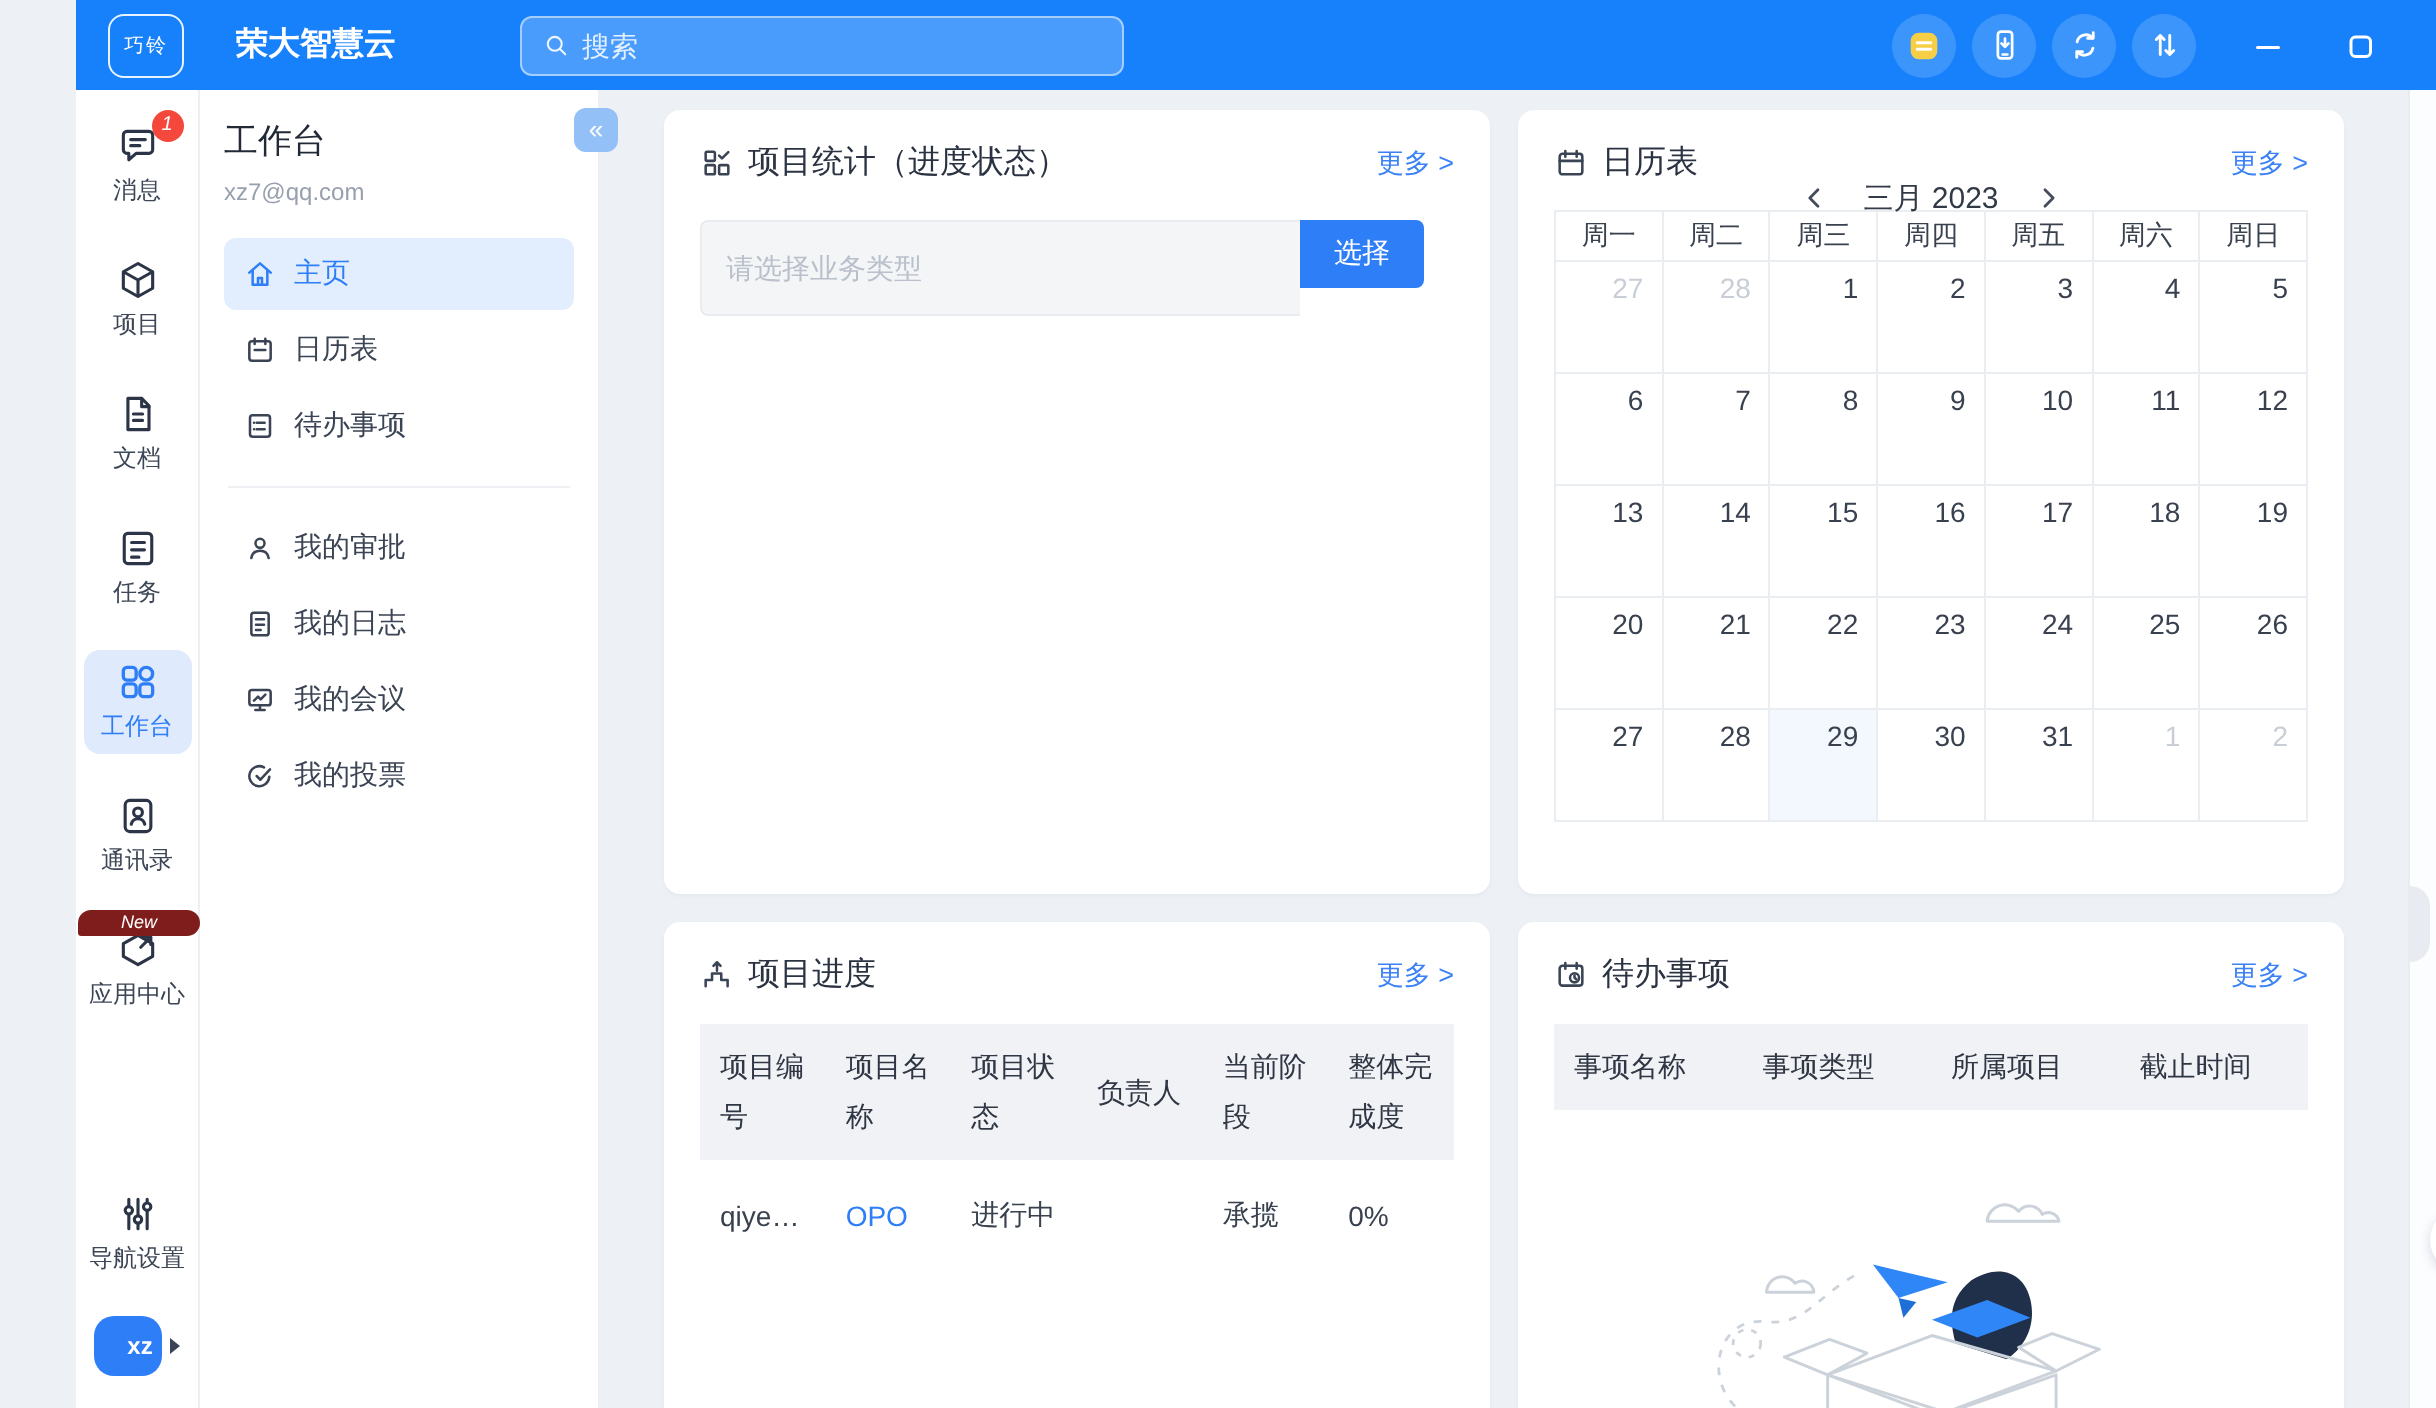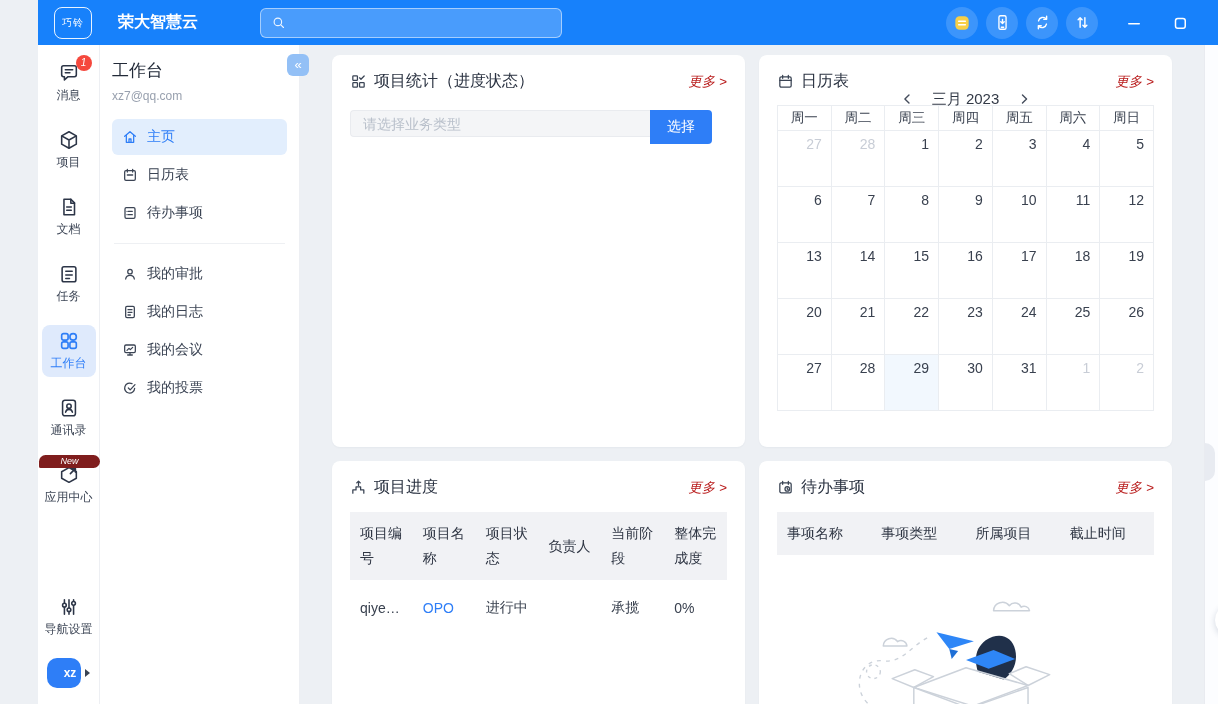--- a/index.html
+++ b/index.html
@@ -68,25 +68,25 @@
   .ws-divider { height:1px; background:#eef0f3; margin:12px 2px; }
 
   
   .main { flex:1; background:#edf0f4; display:grid; grid-template-columns:1fr 1fr;
     grid-template-rows:392px 392px; gap:14px; padding:10px 32px; overflow:hidden; min-width:0; }
   .card { background:#fff; border-radius:8px; padding:16px 18px; overflow:hidden;
     box-shadow:0 1px 2px rgba(20,40,80,.04); position:relative; }
   .card-head { display:flex; align-items:center; position:relative; }
   .card-title { display:flex; align-items:center; gap:7px; font-size:16px; color:#2b3342; }
   .card-title svg { width:17px; height:17px; color:#3a4454; }
-  .more-link { margin-left:auto; color:#b91c1c; font-size:13.5px; cursor:pointer;font-style:italic; }
+  .more-link { margin-left:auto; color:#3b82f6; font-size:13.5px; cursor:pointer; }
 
   
   .select-row { display:flex; margin-top:18px; }
-  .biz-input { width:300px; height:27px; background:#f4f5f7; border:1px solid #e9ebef;
+  .biz-input { width:300px; height:48px; background:#f4f5f7; border:1px solid #e9ebef;
     border-right:none; border-radius:4px 0 0 4px; padding:0 12px; font-size:14px;
     color:#39414f; outline:none; font-family:inherit; }
   .biz-input::placeholder { color:#b9c0cb; }
   .select-btn { width:62px; height:34px; background:#2e7ef7; color:#fff; border:none;
     border-radius:0 4px 4px 0; font-size:14px; cursor:pointer; font-family:inherit; }
 
   
   .cal-nav { position:absolute; left:50%; transform:translateX(-50%); top:16px;
     display:flex; align-items:center; gap:16px; height:24px; }
   .cal-arrow { width:18px; height:18px; cursor:pointer; color:#454d5c;
@@ -135,20 +135,21 @@
   <div class="titlebar">
     <div class="logo-box">
       <span>巧铃</span>
     </div>
     <div class="brand">荣大智慧云</div>
     <div class="tb-search">
       <svg viewBox="0 0 24 24" fill="none" stroke="rgba(255,255,255,.9)" stroke-width="1.8" stroke-linecap="round" width="15" height="15">
         <circle cx="11" cy="11" r="6"></circle>
           <path d="M15.7 15.7L20 20"></path>
       </svg>
+      <input type="text" placeholder="搜索" style="">
     </div>
     <div class="tb-icons">
       <div class="tb-icon">
         <svg viewBox="0 0 24 24" width="20" height="20">
           <rect x="4" y="4" width="16" height="16" rx="5" fill="#f7cf47"></rect>
           <path d="M8 10h8M8 14h8" stroke="#fff" stroke-width="1.8" stroke-linecap="round"></path>
         </svg>
       </div>
       <div class="tb-icon">
         <svg viewBox="0 0 24 24" width="19" height="19" fill="none" stroke="#fff" stroke-width="1.7" stroke-linecap="round" stroke-linejoin="round">

